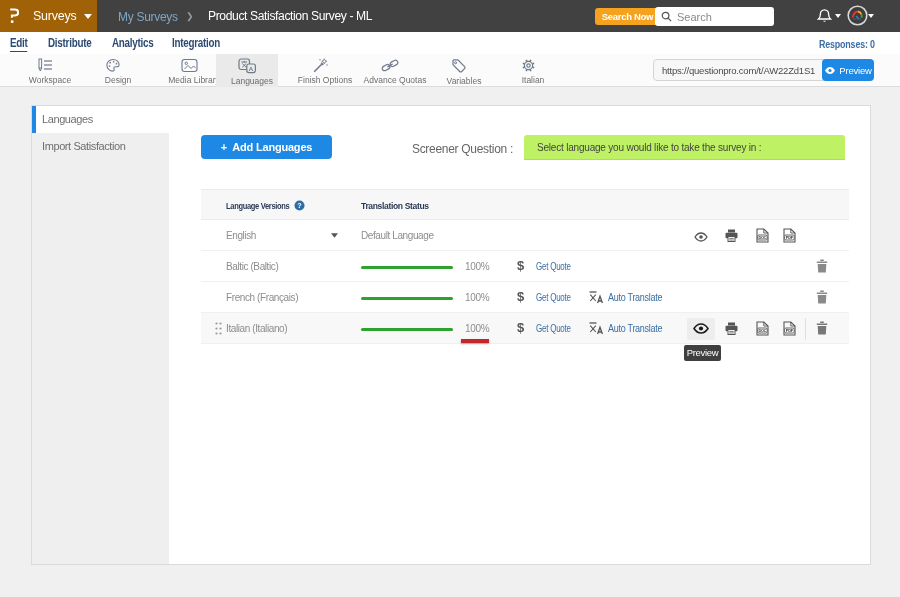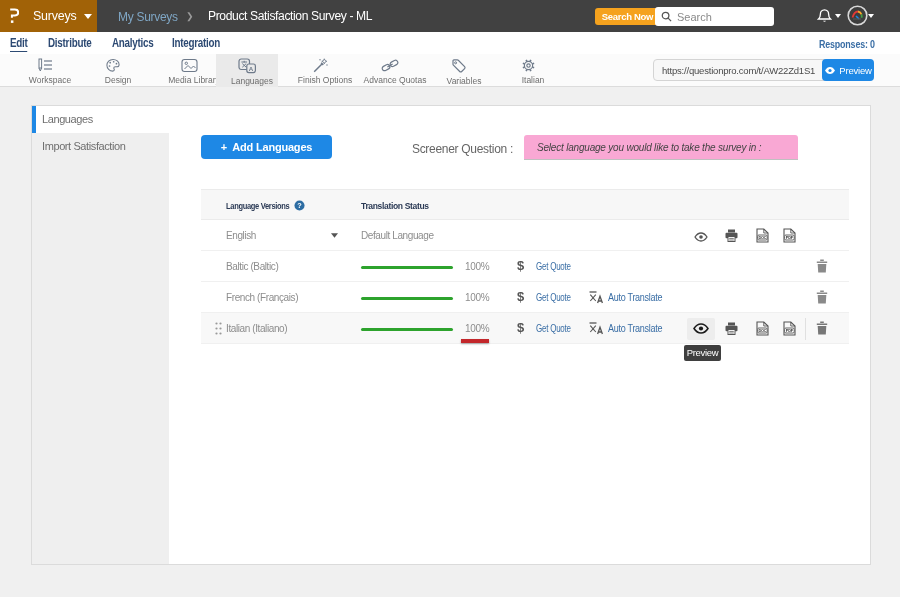--- a/index.html
+++ b/index.html
@@ -39,21 +39,21 @@
 
 
 .page { position:absolute; left:31px; top:105px; width:840px; height:460px; background:#fff; border:1px solid #DBDBDB; }
 .sidebar { position:absolute; left:0; top:0; width:137px; height:458px; background:#EFEFEF; }
 .side-item { height:27px; line-height:27px; padding-left:10px; font-size:11px; letter-spacing:-0.4px; color:#6F6F6F; }
 .side-item.active { background:#fff; border-left:4px solid #1E88E5; padding-left:6px; }
 .main { position:absolute; left:137px; top:0; right:0; bottom:0; }
 
 .addbtn { position:absolute; left:32px; top:29px; width:131px; height:24px; background:#1E88E5; border-radius:4px; color:#fff; font-size:11px; letter-spacing:-0.2px; font-weight:bold; display:flex; align-items:center; justify-content:center; }
 .screener-lbl { position:absolute; left:231px; top:36px; width:113px; font-size:12px; letter-spacing:-0.3px; color:#666; text-align:right; }
-.screener-sel { position:absolute; left:355px; top:29px; width:274px; height:25px; background:#f9a8d4; border-bottom:1px solid #C0C0C0; border-radius:3px 3px 0 0; font-size:10px; letter-spacing:-0.2px; color:#444; line-height:25px; padding-left:13px;font-style:italic; }
+.screener-sel { position:absolute; left:355px; top:29px; width:321px; height:25px; background:#bef264; border-bottom:1px solid #C0C0C0; border-radius:3px 3px 0 0; font-size:10px; letter-spacing:-0.2px; color:#444; line-height:25px; padding-left:13px; }
 
 .table { position:absolute; left:32px; top:83px; width:648px; }
 .thead { position:relative; height:31px; background:#F7F7F7; border-top:1px solid #EBEBEB; border-bottom:1px solid #EBEBEB; }
 .thead .c1 { position:absolute; left:25px; top:10px; font-size:9.5px; letter-spacing:-0.4px; font-weight:bold; color:#2B3A55; transform:scaleX(0.79); transform-origin:0 50%; }
 .thead .c2 { position:absolute; left:160px; top:10px; font-size:9.5px; letter-spacing:-0.4px; font-weight:bold; color:#2B3A55; transform:scaleX(0.9); transform-origin:0 50%; }
 .row { height:31px; border-bottom:1px solid #F0F0F0; position:relative; }
 .row .lang { position:absolute; left:25px; top:10px; font-size:10px; letter-spacing:-0.4px; color:#8D8D8D; }
 .row .bar { position:absolute; left:160px; top:15px; width:92px; height:3px; background:#2DA32D; border-radius:2px; }
 .row .pct { position:absolute; left:264px; top:10px; font-size:10px; letter-spacing:-0.3px; color:#8D8D8D; }
 .row .dollar { position:absolute; left:316px; top:7px; font-size:13px; font-weight:bold; color:#555; }

